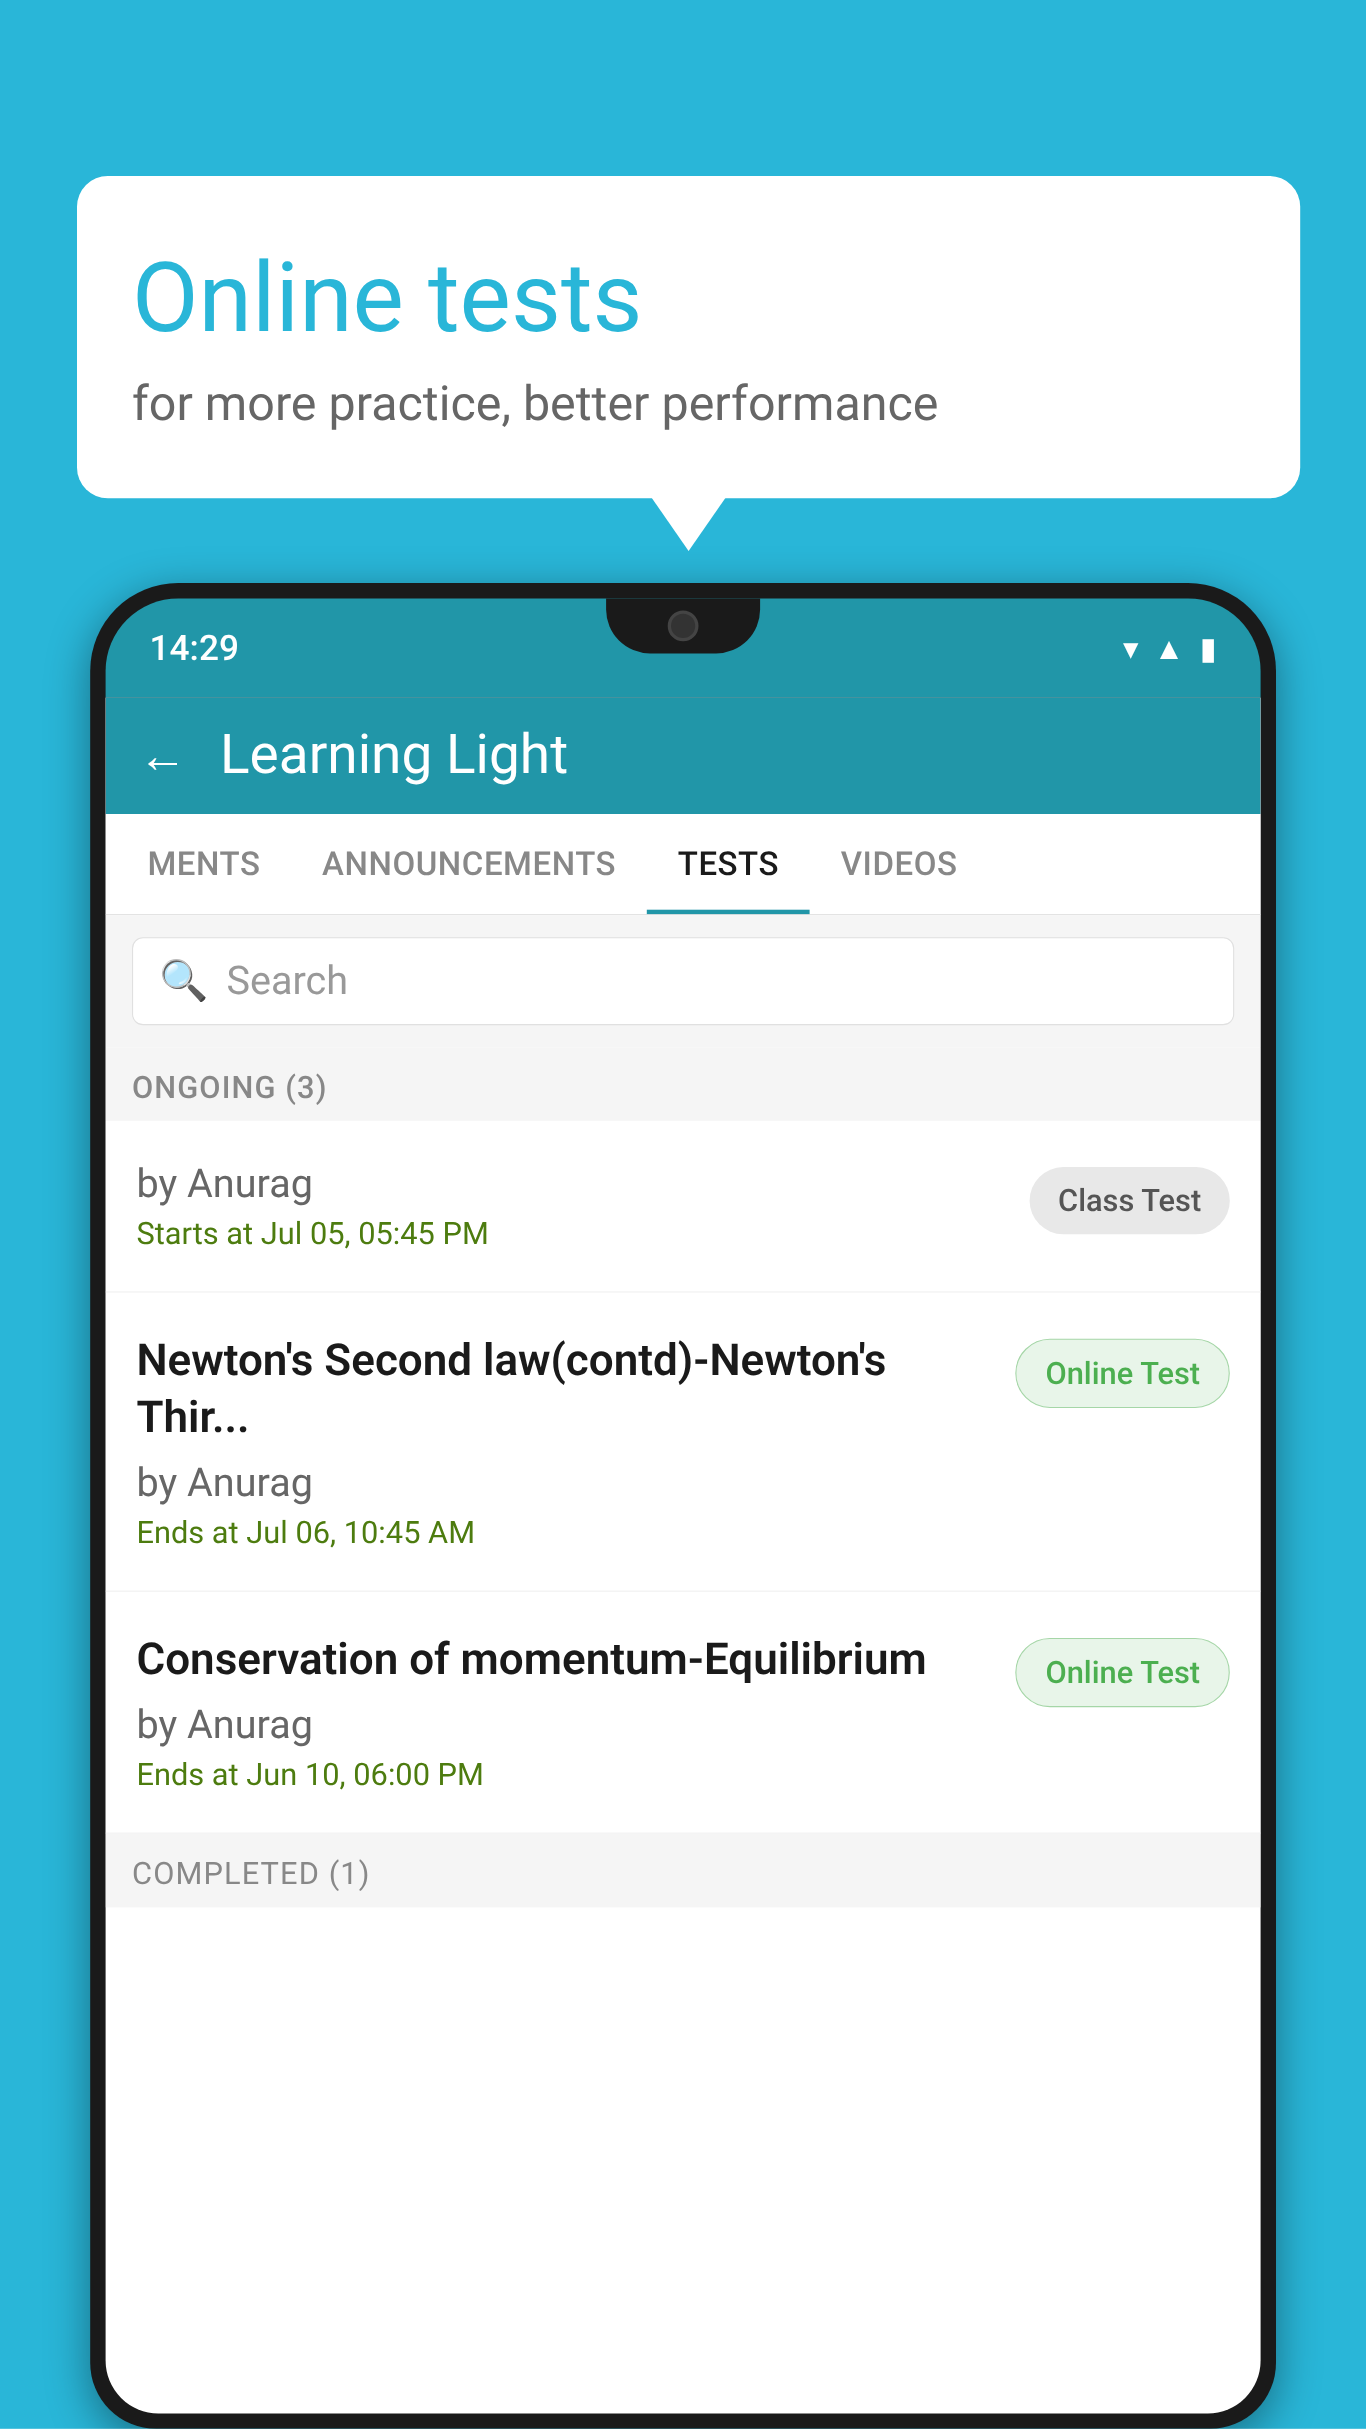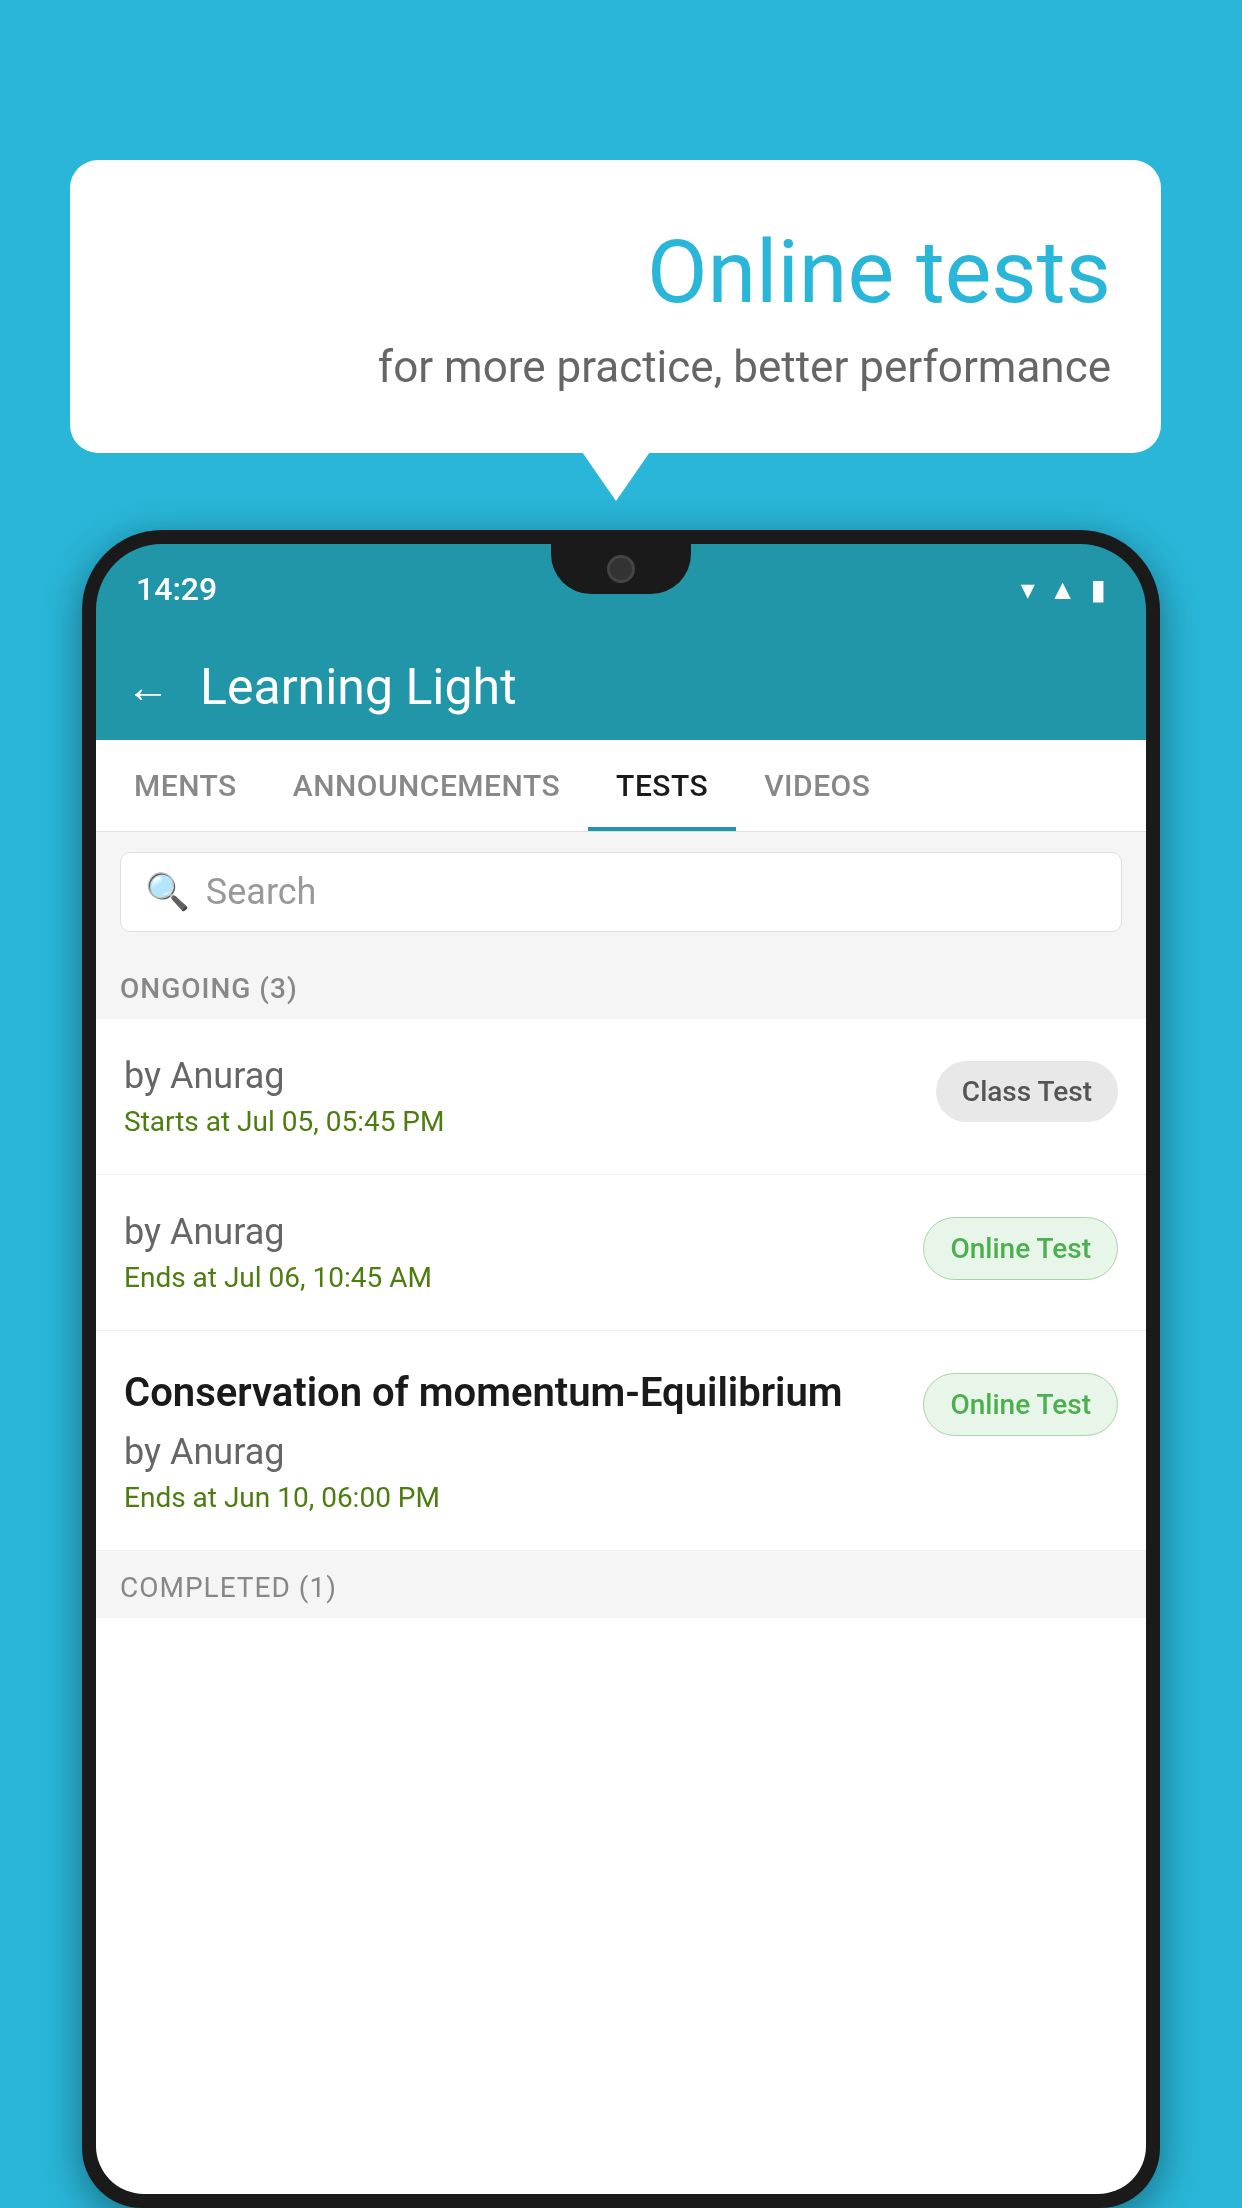--- a/index.html
+++ b/index.html
@@ -11,25 +11,25 @@
       font-family: 'Roboto', Arial, sans-serif;
       overflow: hidden;
       position: relative;
     }
 
     
     .speech-bubble {
       position: absolute;
       top: 160px;
       left: 70px;
-      right: 81px;
+      right: 60px;
       background: white;
       border-radius: 28px;
       padding: 60px 50px;
-      text-align: right;
+      text-align: left;
     }
     .speech-bubble::after {
       content: '';
       position: absolute;
       bottom: -48px;
       left: 50%;
       transform: translateX(-50%);
       width: 0;
       height: 0;
       border-left: 36px solid transparent;
@@ -340,20 +340,21 @@
           <div class="test-author">by Anurag</div>
           <div class="test-date">
             <span>Starts at</span>&nbsp;<span>Jul 05, 05:45 PM</span>
           </div>
         </div>
         <span class="badge badge-class">Class Test</span>
       </div>
 
       <div class="test-item">
         <div class="test-info">
+          <div class="test-name">Newton's Second law(contd)-Newton's Thir...</div>
           <div class="test-author">by Anurag</div>
           <div class="test-date">
             <span>Ends at</span>&nbsp;<span>Jul 06, 10:45 AM</span>
           </div>
         </div>
         <span class="badge badge-online">Online Test</span>
       </div>
 
       <div class="test-item">
         <div class="test-info">

